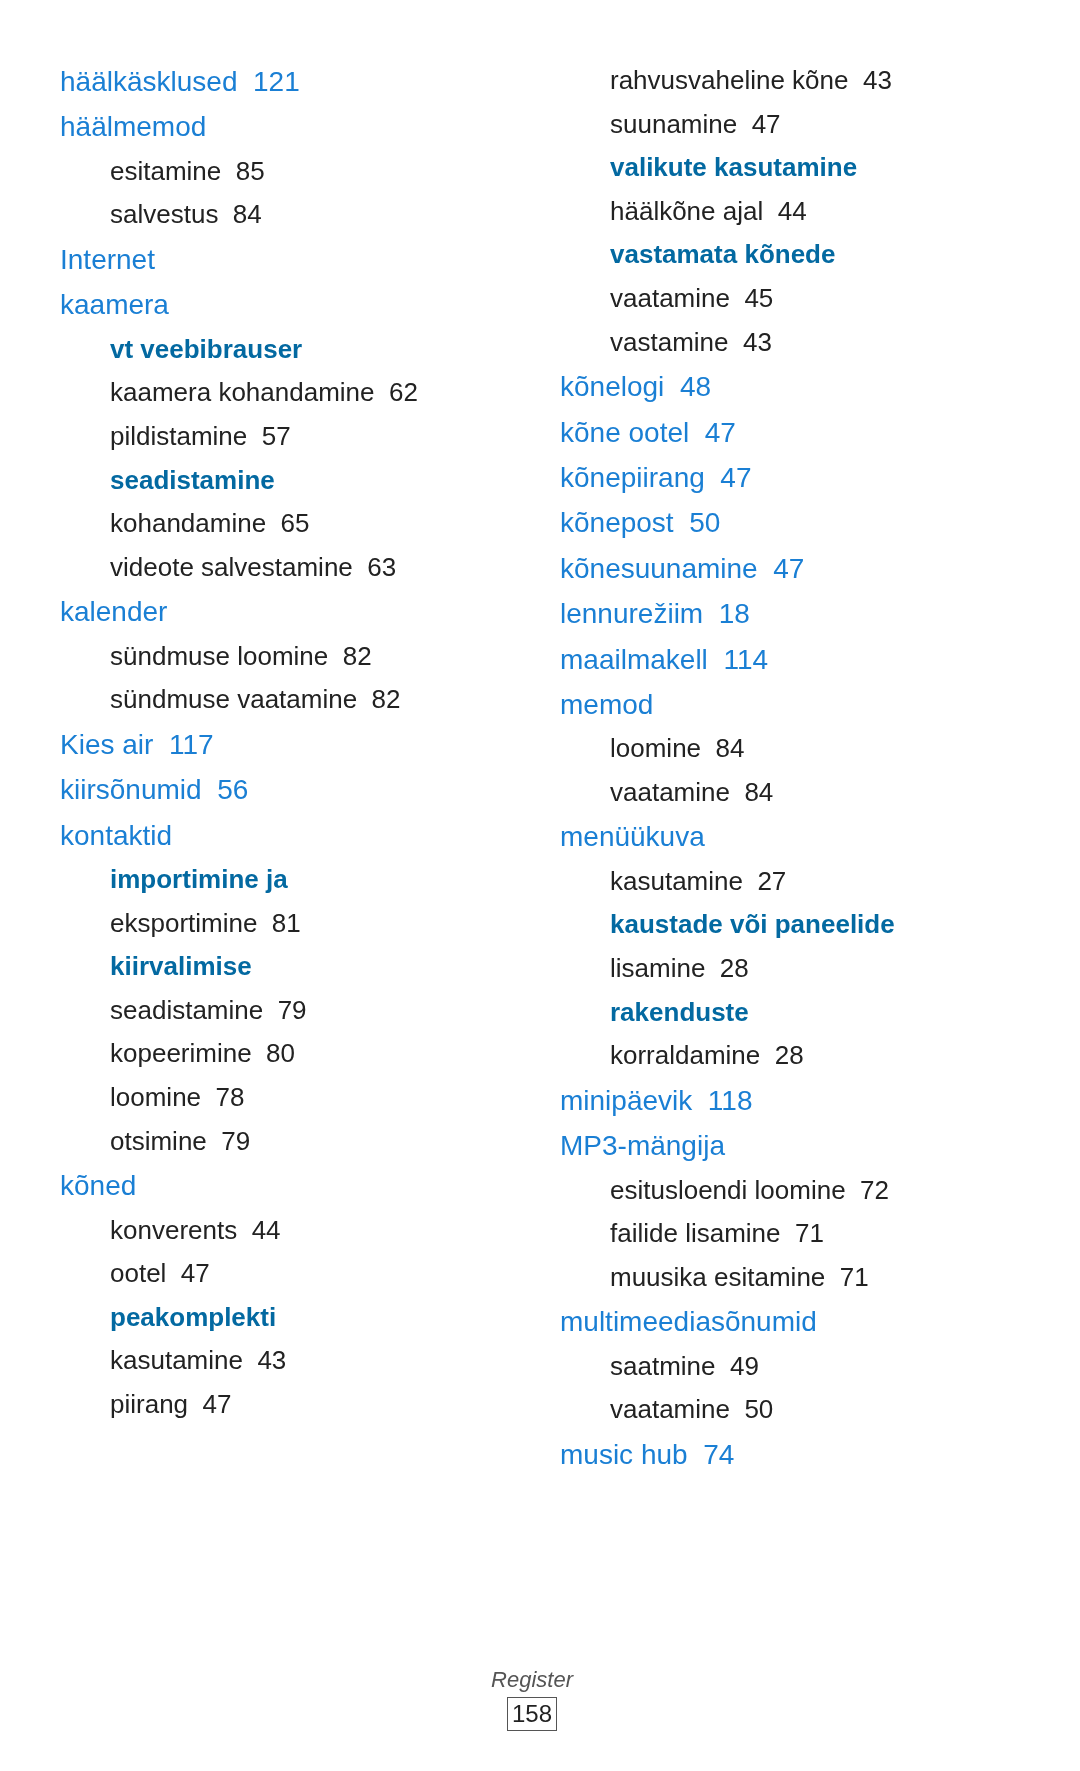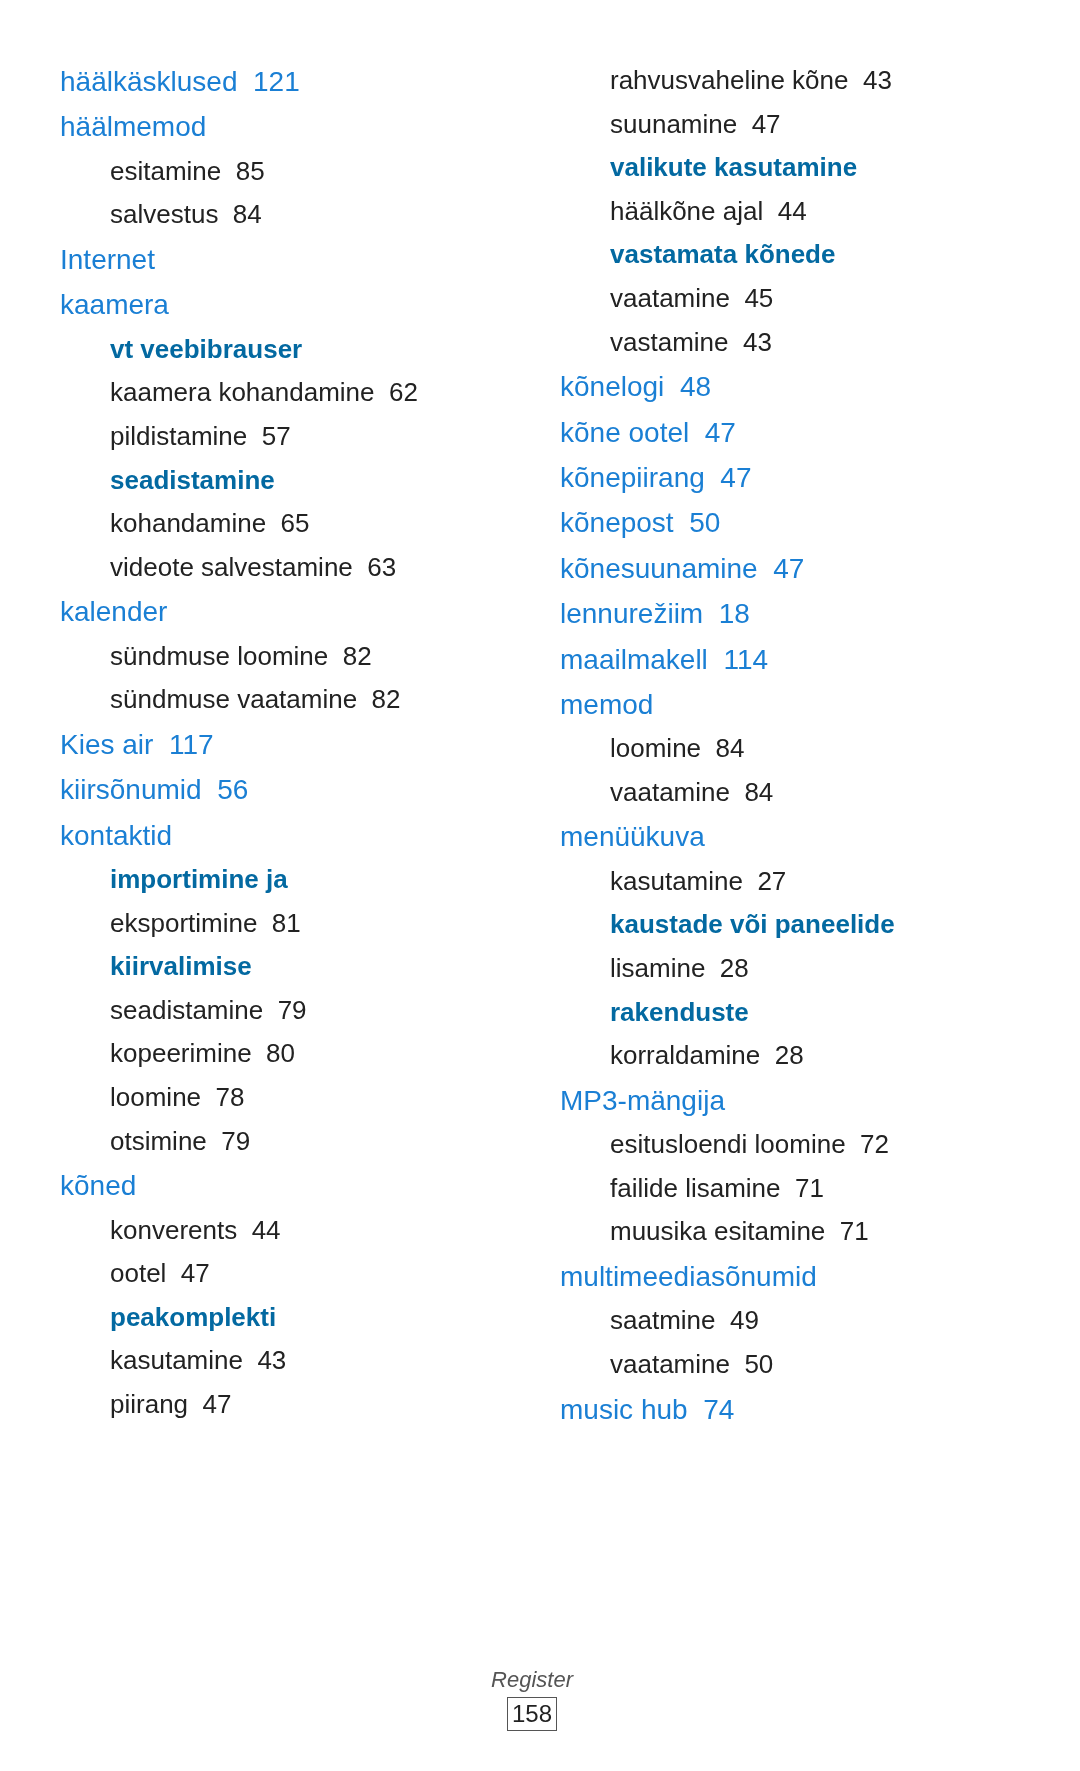--- a/index.html
+++ b/index.html
@@ -137,20 +137,21 @@
       <div class="entry"><span class="entry-heading-inline">maailmakell&nbsp;&nbsp;<span class="heading-num">114</span></span></div>
       <div class="entry"><span class="entry-heading">memod</span></div>
       <div class="entry"><span class="entry-subitem">loomine&nbsp;&nbsp;<span class="page-num">84</span></span></div>
       <div class="entry"><span class="entry-subitem">vaatamine&nbsp;&nbsp;<span class="page-num">84</span></span></div>
       <div class="entry"><span class="entry-heading">menüükuva</span></div>
       <div class="entry"><span class="entry-subitem">kasutamine&nbsp;&nbsp;<span class="page-num">27</span></span></div>
       <div class="entry"><span class="entry-subitem-nonum">kaustade või paneelide</span></div>
       <div class="entry"><span class="entry-subitem">lisamine&nbsp;&nbsp;<span class="page-num">28</span></span></div>
       <div class="entry"><span class="entry-subitem-nonum">rakenduste</span></div>
       <div class="entry"><span class="entry-subitem">korraldamine&nbsp;&nbsp;<span class="page-num">28</span></span></div>
+      <div class="entry"><span class="entry-heading-inline">minipäevik&nbsp;&nbsp;<span class="heading-num">118</span></span></div>
       <div class="entry"><span class="entry-heading">MP3-mängija</span></div>
       <div class="entry"><span class="entry-subitem">esitusloendi loomine&nbsp;&nbsp;<span class="page-num">72</span></span></div>
       <div class="entry"><span class="entry-subitem">failide lisamine&nbsp;&nbsp;<span class="page-num">71</span></span></div>
       <div class="entry"><span class="entry-subitem">muusika esitamine&nbsp;&nbsp;<span class="page-num">71</span></span></div>
       <div class="entry"><span class="entry-heading">multimeediasõnumid</span></div>
       <div class="entry"><span class="entry-subitem">saatmine&nbsp;&nbsp;<span class="page-num">49</span></span></div>
       <div class="entry"><span class="entry-subitem">vaatamine&nbsp;&nbsp;<span class="page-num">50</span></span></div>
       <div class="entry"><span class="entry-heading-inline">music hub&nbsp;&nbsp;<span class="heading-num">74</span></span></div>
     </div>
   </div>

